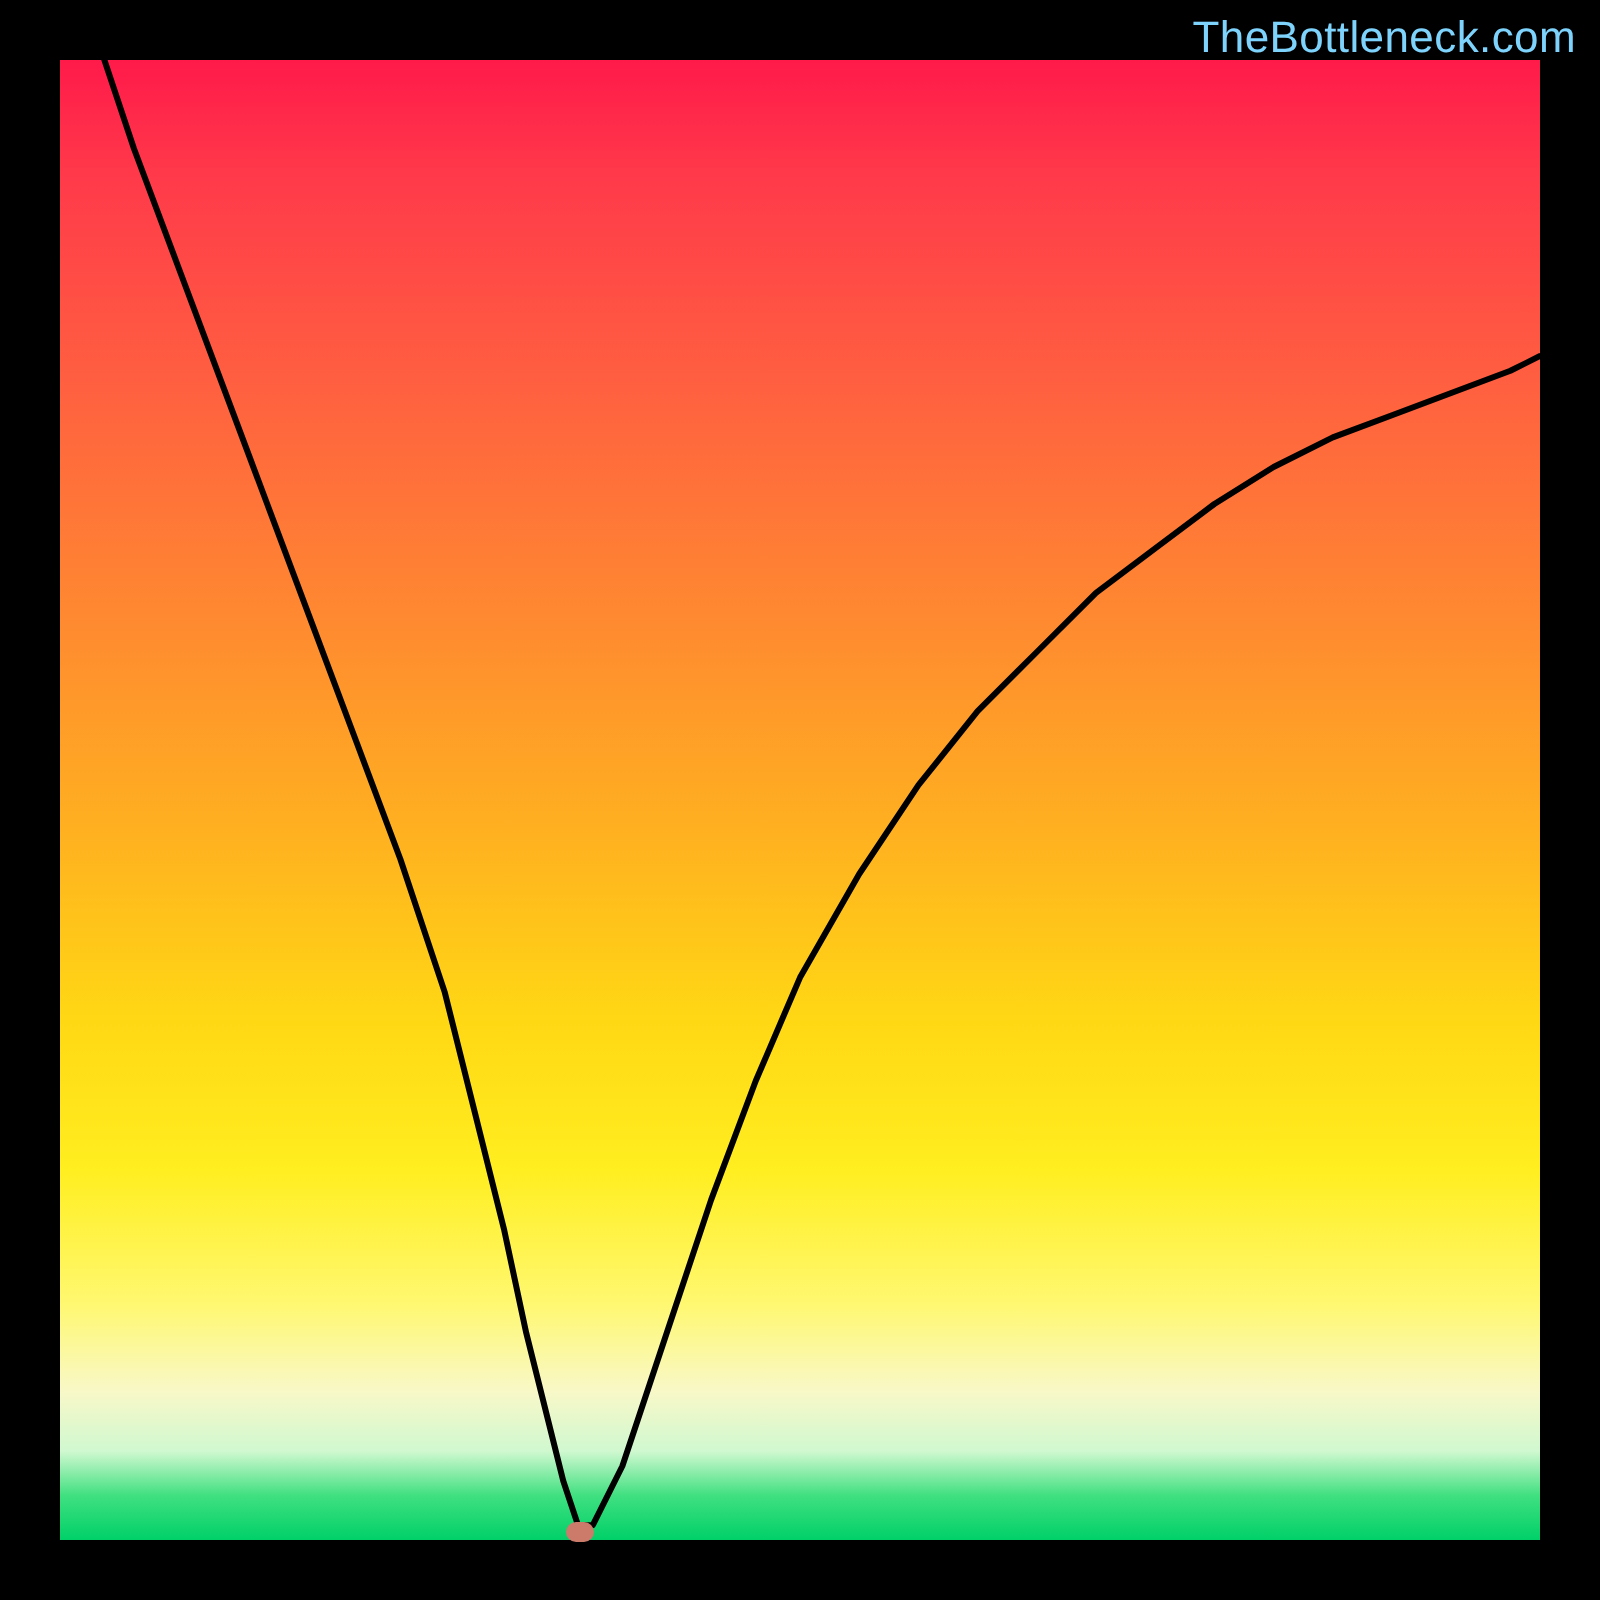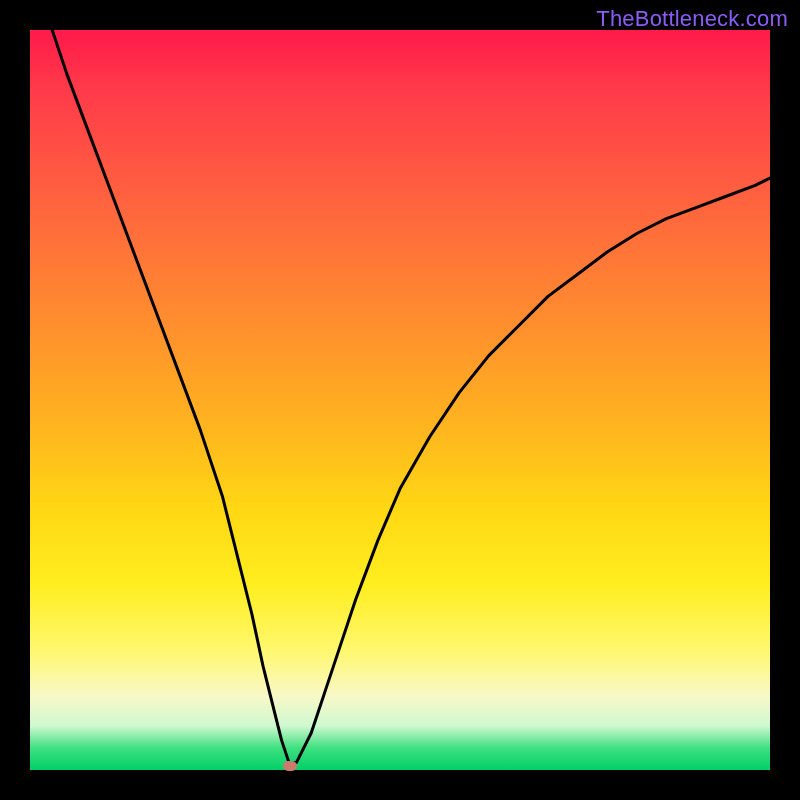--- a/index.html
+++ b/index.html
@@ -8,21 +8,21 @@
     height: 800px;
     background: #000;
     position: relative;
     font-family: Arial, sans-serif;
     overflow: hidden;
   }
   .watermark {
     position: absolute;
     top: 6px;
     right: 12px;
-    color: #8b5cf6;
+    color: #7dd3fc;
     font-size: 22px;
     font-weight: 500;
     z-index: 10;
     letter-spacing: 0.2px;
   }
   .plot-area {
     position: absolute;
     left: 30px;
     top: 30px;
     width: 740px;

